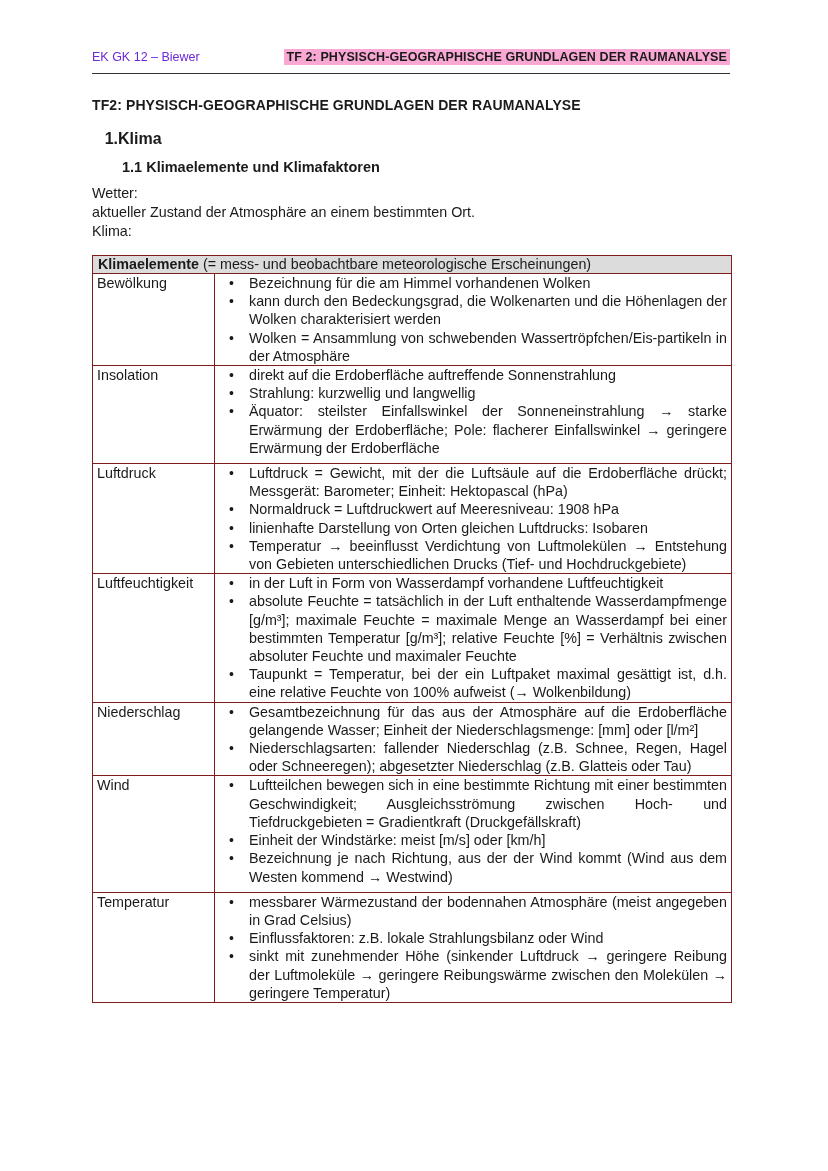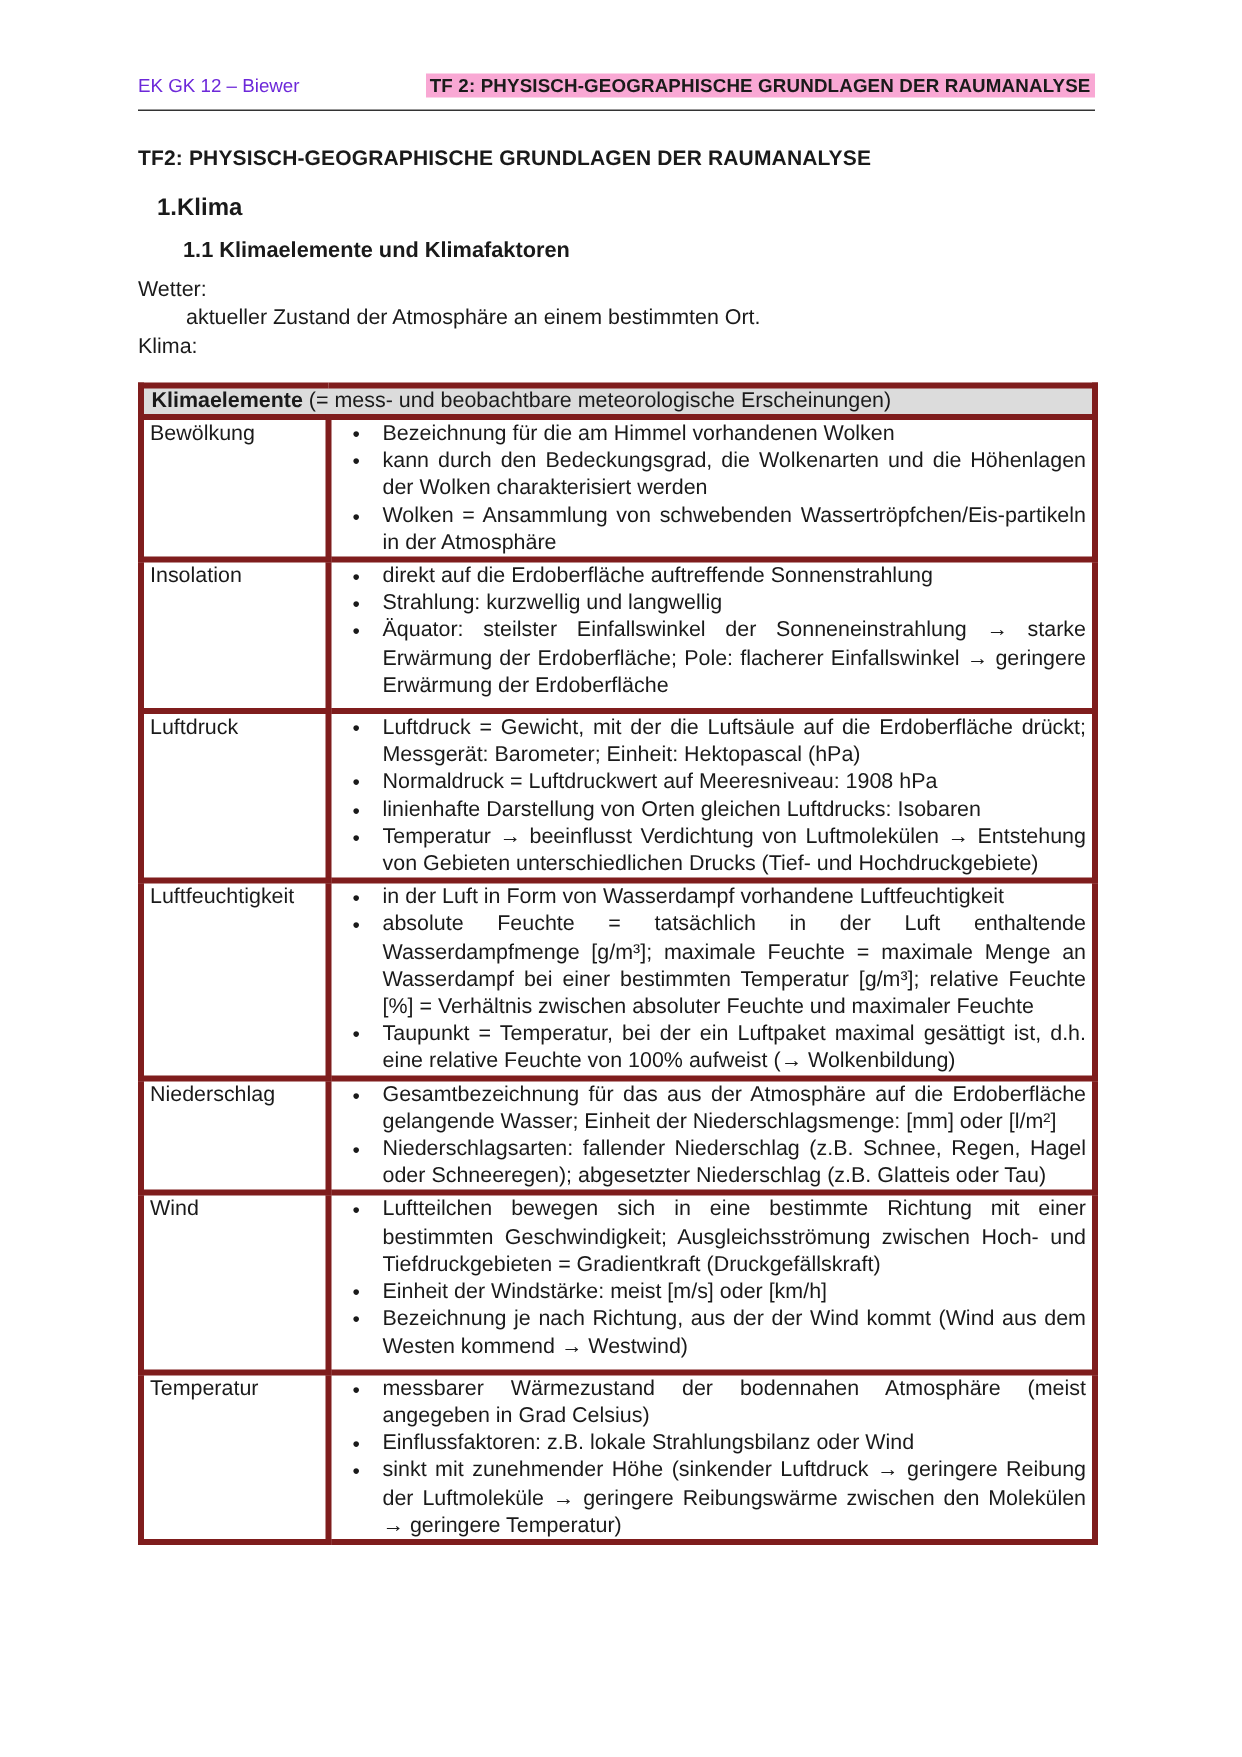--- a/index.html
+++ b/index.html
@@ -8,23 +8,23 @@
   .page-header .left { color: #6d28d9; }
   .page-header .right { background: #f9a8d4; font-weight: bold; padding: 1px 3px; letter-spacing: 0.1px; }
   .header-rule { position: absolute; left: 92px; top: 73px; width: 638px; height: 0; border-top: 1.5px solid #333; }
   .doc-title { position: absolute; left: 92px; top: 97px; font-size: 14px; font-weight: bold; letter-spacing: 0.1px; }
   .h1 { position: absolute; left: 92px; top: 130px; font-size: 16px; font-weight: bold; text-align: right; }
   .h1 .num { display: inline-block; width: 26px; }
   .h2 { position: absolute; left: 122px; top: 159px; font-size: 14.5px; font-weight: bold; }
   .defs { position: absolute; left: 92px; top: 184px; width: 638px; font-size: 14.3px; line-height: 19px; }
   .def-row { display: flex; flex-direction: column; }
   .def-term { width: 76px; flex: none; }
-  .def-text { flex: 1; text-align: justify; margin-left: 32px; }
+  .def-text { flex: 1; text-align: justify; }
   table.klima { position: absolute; left: 92px; top: 255px; width: 640px; border-collapse: collapse; font-size: 14.3px; line-height: 18.2px; }
-  table.klima td, table.klima th { border: 4px solid #7f1d1d; vertical-align: top; padding: 0 4px; }
+  table.klima td, table.klima th { border: 1px solid #7f1d1d; vertical-align: top; padding: 0 4px; }
   table.klima th { background: #dcdcdc; text-align: left; font-weight: normal; padding: 0 5px; height: 17px; line-height: 17px; }
   table.klima th b { font-weight: bold; }
   td.term { width: 113px; padding-left: 5px; }
   td.desc { padding: 1px 6px 1px 0; }
   ul.bullets { list-style: none; margin: 0; padding: 0; }
   ul.bullets li { position: relative; padding-left: 30px; text-align: justify; }
   ul.bullets li::before { content: "•"; position: absolute; left: 10px; top: 0; font-size: 14px; }
 </style>
 </head>
 <body>

